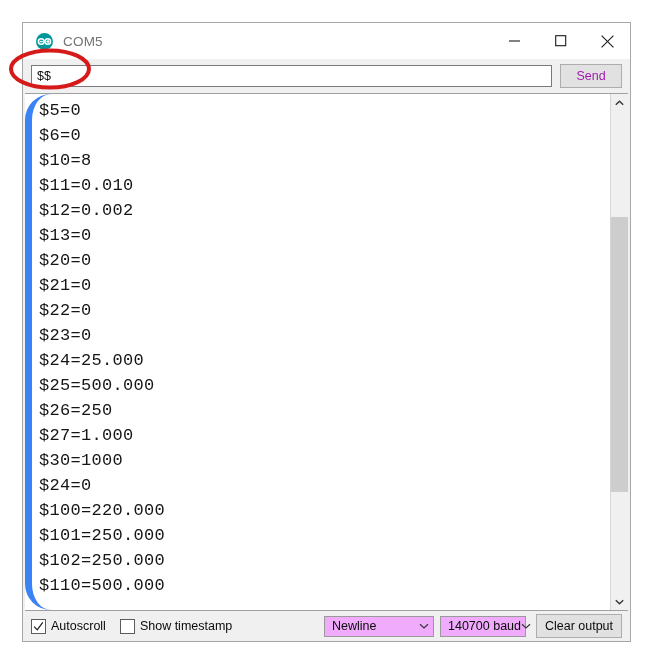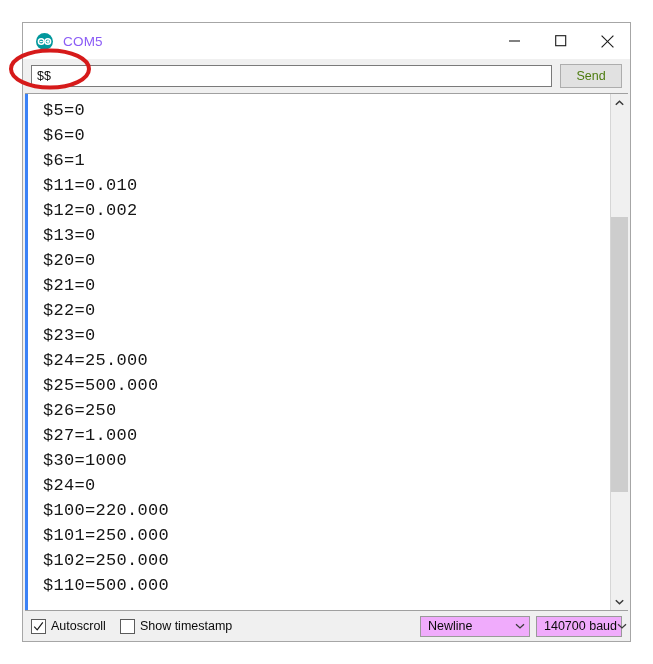--- a/index.html
+++ b/index.html
@@ -44,21 +44,21 @@
     border-radius: 50%;
     background: #00979c;
     margin-left: 13px;
     position: relative;
     flex: 0 0 auto;
   }
   #app-logo svg { position: absolute; left: 1px; top: 4px; }
   #window-title {
     margin-left: 10px;
     font-size: 13.5px;
-    color: #8b5cf6;
+    color: #737373;
     letter-spacing: 0.2px;
     white-space: nowrap;
   }
   #window-controls {
     margin-left: auto;
     display: flex;
     height: 100%;
   }
   .win-btn {
     width: 46px;
@@ -95,42 +95,43 @@
     outline: none;
     margin-right: 8px;
   }
   #send-button {
     width: 62px;
     height: 24px;
     background: #e1e1e1;
     border: 1px solid #adadad;
     font-family: "Liberation Sans", sans-serif;
     font-size: 12.5px;
-    color: #4d7c0f;
+    color: #a21caf;
     cursor: default;
     padding: 0;
   }
 
   
   #output-wrap {
     flex: 1 1 auto;
     display: flex;
     background: #ffffff;
     border-top: 1px solid #a0a0a0;
     border-bottom: 1px solid #a0a0a0;
     margin: 0 2px;
     overflow: hidden;
     position: relative;
   }
   #output-console {
     flex: 1 1 auto;
-    padding: 4px 0 0 15px;
+    padding: 4px 0 0 7px;
     overflow: hidden;
-    border-left: 3px solid #3b82f6;
-    box-sizing: border-box;
+    border-left: 7px solid #3b82f6;
+    box-sizing: border-box;
+    border-radius: 26px;
   }
   .console-line {
     font-family: "Liberation Mono", monospace;
     font-size: 17px;
     line-height: 25px;
     color: #151515;
     white-space: pre;
     letter-spacing: 0.3px;
   }
 
@@ -280,21 +281,21 @@
 
   <div id="send-row">
     <input id="command-input" type="text" value="$$" style="">
     <button id="send-button">Send</button>
   </div>
 
   <div id="output-wrap">
     <div id="output-console">
         <div class="console-line">$5=0</div>
         <div class="console-line">$6=0</div>
-        <div class="console-line">$6=1</div>
+        <div class="console-line">$10=8</div>
         <div class="console-line">$11=0.010</div>
         <div class="console-line">$12=0.002</div>
         <div class="console-line">$13=0</div>
         <div class="console-line">$20=0</div>
         <div class="console-line">$21=0</div>
         <div class="console-line">$22=0</div>
         <div class="console-line">$23=0</div>
         <div class="console-line">$24=25.000</div>
         <div class="console-line">$25=500.000</div>
         <div class="console-line">$26=250</div>
@@ -350,15 +351,16 @@
 
     <div id="baud-select" class="select-box">
       <span>140700 baud</span>
       <span class="sel-caret">
         <svg width="10" height="6" viewBox="0 0 10 6">
             <polyline points="1,1.2 5,4.9 9,1.2" fill="none" stroke="#3a3a3a" stroke-width="1.3"></polyline>
           </svg>
       </span>
     </div>
 
+    <button id="clear-output-button">Clear output</button>
   </div>
 
 </div>
 
 </body></html>

